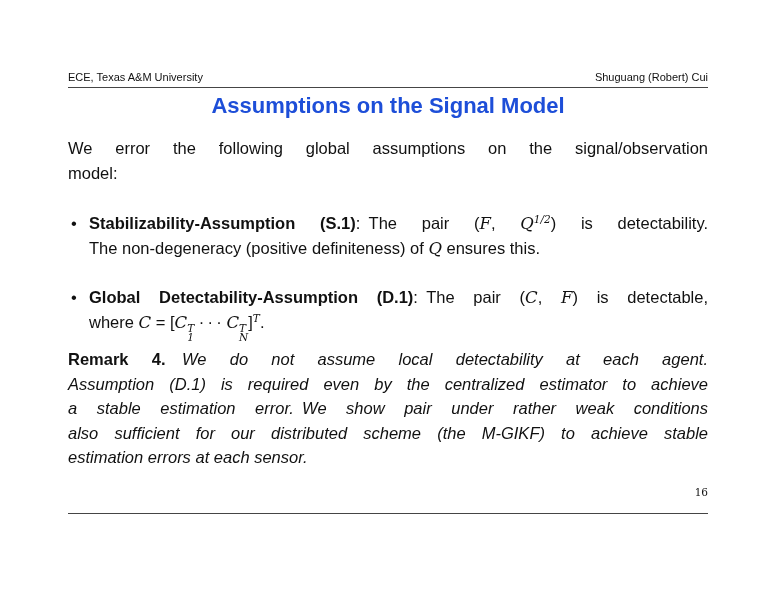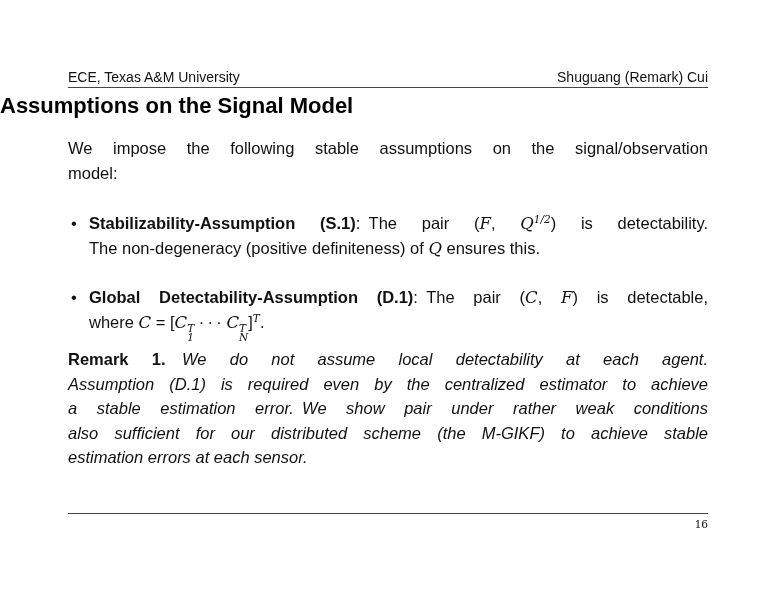--- a/index.html
+++ b/index.html
@@ -8,31 +8,31 @@
     width:776px;height:600px;
     background:#ffffff;
     font-family:"Liberation Sans",sans-serif;
     color:#111111;
     overflow:hidden;
   }
   
   .header{
     position:absolute;top:70px;left:68px;right:68px;
     display:flex;justify-content:space-between;align-items:flex-end;
-    font-size:14px;line-height:14px;
+    font-size:11px;line-height:14px;
     padding-bottom:3px;
     border-bottom:1px solid #454545;
   }
   
   .title{
     position:absolute;top:92px;left:0;right:0;
     margin:0;
-    text-align:left;
+    text-align:center;
     font-size:22px;font-weight:bold;
-    color:#000000;
+    color:#1d4ed8;
     line-height:28px;
   }
   
   .para{position:absolute;left:68px;width:640px;}
   .intro{top:136px;}
   .remark{top:347px;}
   .intro .tline{line-height:25px;}
   .remark .tline{line-height:24.5px;}
   .tline{font-size:16.5px;white-space:normal;}
   .tline.just{text-align:justify;text-align-last:justify;}
@@ -49,39 +49,39 @@
   span.i{font-style:italic;}
   span.bi{font-weight:normal;font-style:italic;}
   span.cal{font-family:"DejaVu Serif",serif;font-style:italic;}
   span.sup{font-family:"DejaVu Serif",serif;font-style:italic;font-size:10.5px;vertical-align:6px;line-height:0;}
   .ss{display:inline-flex;flex-direction:column;align-items:flex-start;
       font-family:"DejaVu Serif",serif;font-style:italic;
       font-size:10.5px;line-height:9px;vertical-align:-4px;}
   
   .footer-rule{position:absolute;top:513px;left:68px;right:68px;border-top:1px solid #454545;}
   .page-number{
-    position:absolute;top:518px;right:68px;
+    position:absolute;top:486px;right:68px;
     font-family:"DejaVu Serif",serif;
     font-size:10.5px;line-height:13px;
   }
 </style>
 </head>
 <body>
 
 <div class="slide">
 
   <div class="header">
     <span>ECE, Texas A&amp;M University</span>
-    <span>Shuguang (Remark) Cui</span>
+    <span>Shuguang (Robert) Cui</span>
   </div>
 
   <h1 class="title">Assumptions on the Signal Model</h1>
 
   <div class="para intro">
-      <div class="tline just"><span>We impose the following stable assumptions on the signal/observation</span></div>
+      <div class="tline just"><span>We error the following global assumptions on the signal/observation</span></div>
       <div class="tline left"><span>model:</span></div>
     </div>
 
   <div class="bullet bullet-1">
     <span class="marker">•</span>
     <div class="bbody">
         <div class="tline just"><span class="b">Stabilizability-Assumption (S.1)</span><span>: The pair (</span><span class="cal">F</span><span>, </span><span class="cal">Q</span><span class="sup">1/2</span><span>) is detectability.</span></div>
         <div class="tline left"><span>The non-degeneracy (positive definiteness) of </span><span class="cal">Q</span><span> ensures this.</span></div>
       </div>
   </div>
@@ -94,21 +94,21 @@
             <span>T</span>
             <span>1</span>
           </span><span> · · · </span><span class="cal">C</span><span class="ss">
             <span>T</span>
             <span>N</span>
           </span><span>]</span><span class="sup">T</span><span>.</span></div>
       </div>
   </div>
 
   <div class="para remark">
-      <div class="tline just"><span class="b">Remark 1.</span><span> </span><span class="i">We do not assume local detectability at each agent.</span></div>
+      <div class="tline just"><span class="b">Remark 4.</span><span> </span><span class="i">We do not assume local detectability at each agent.</span></div>
       <div class="tline just"><span class="i">Assumption </span><span class="bi">(D.1)</span><span class="i"> is required even by the centralized estimator to achieve</span></div>
       <div class="tline just"><span class="i">a stable estimation error. We show pair under rather weak conditions</span></div>
       <div class="tline just"><span class="i">also sufficient for our distributed scheme (the M-GIKF) to achieve stable</span></div>
       <div class="tline left"><span class="i">estimation errors at each sensor.</span></div>
     </div>
 
   <div class="footer-rule"></div>
   <div class="page-number">16</div>
 
 </div>

